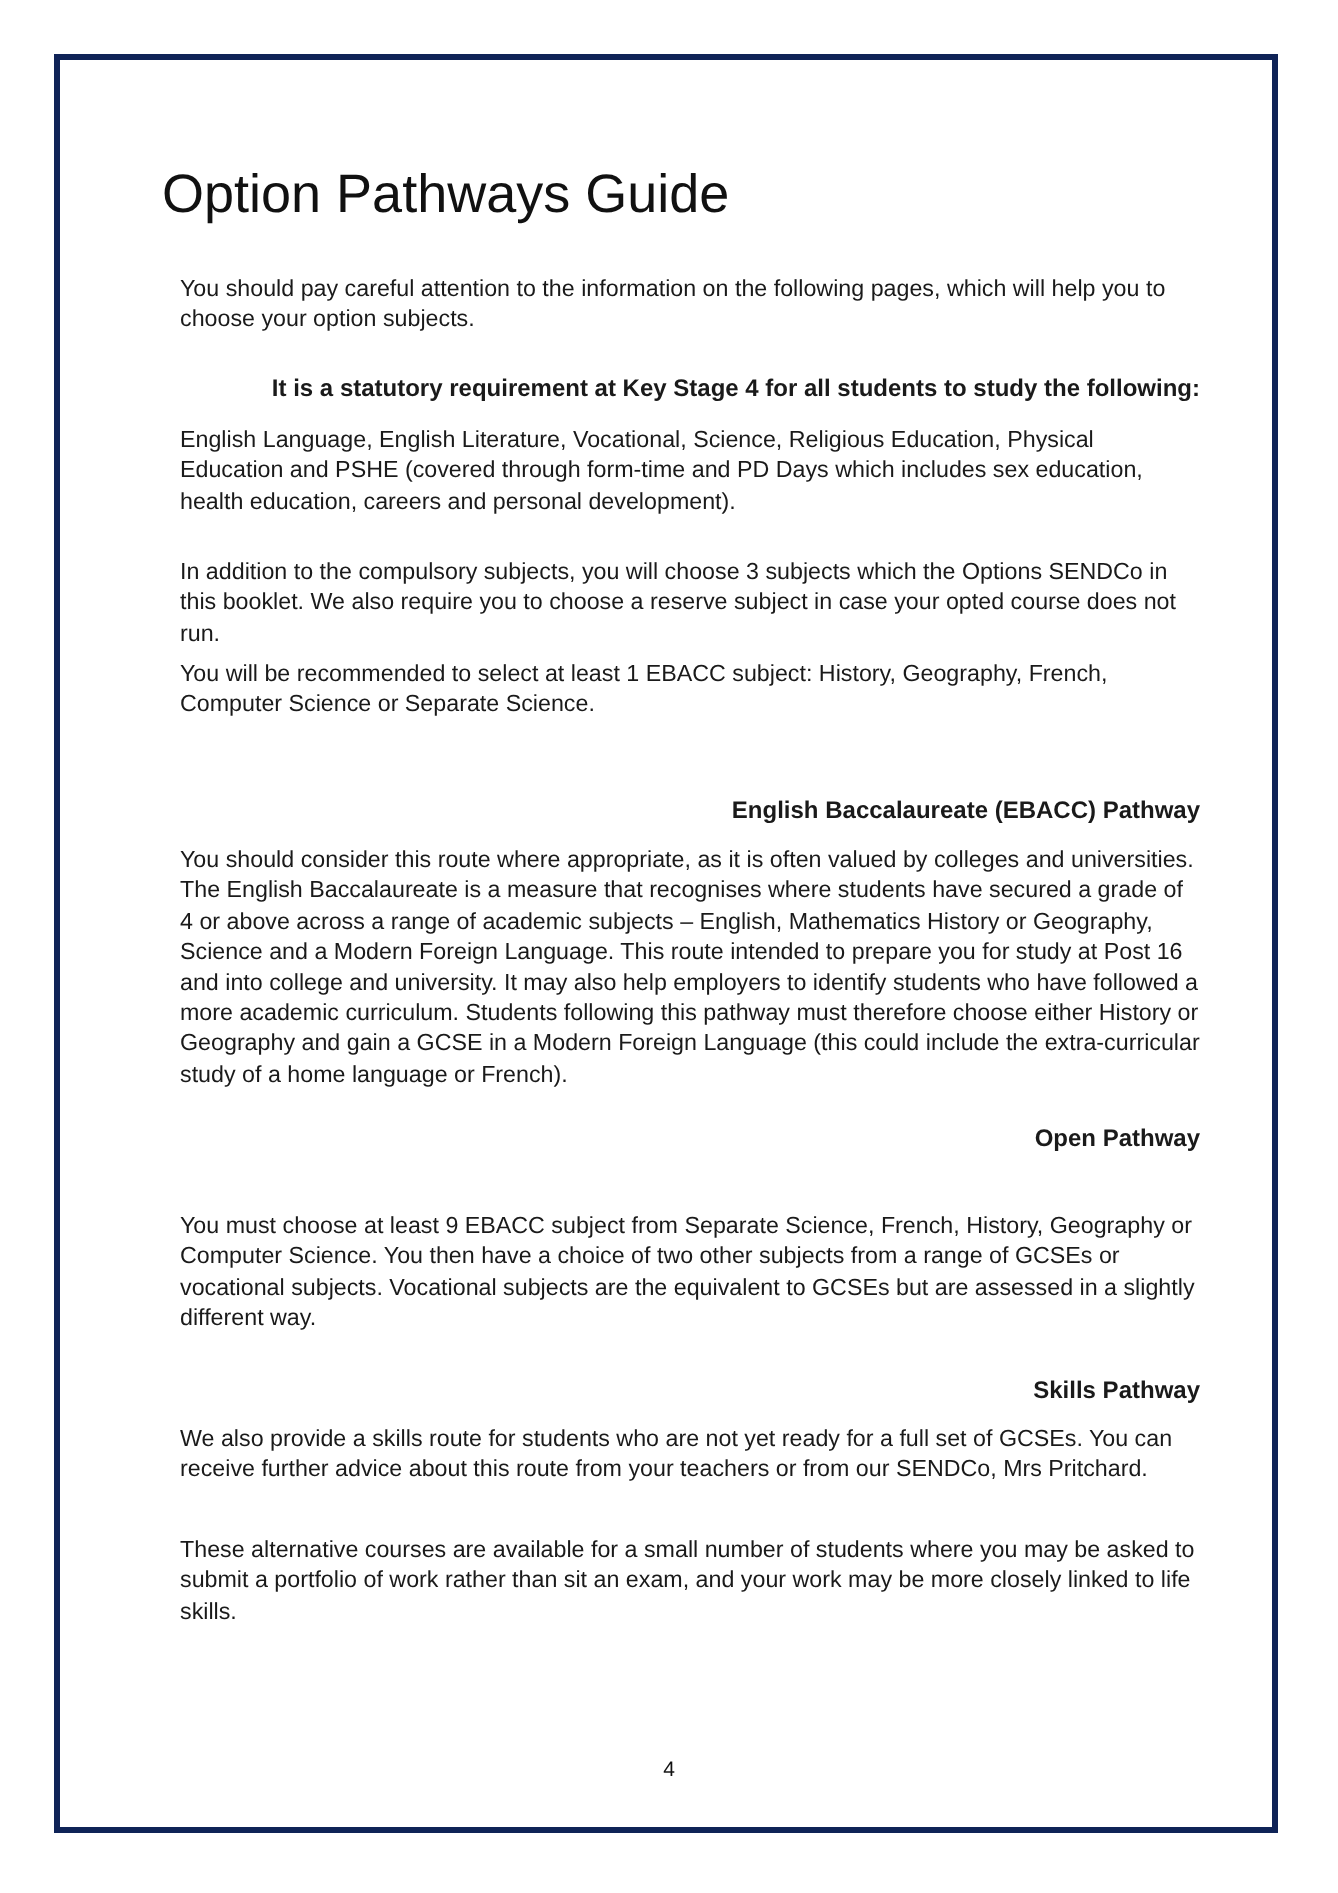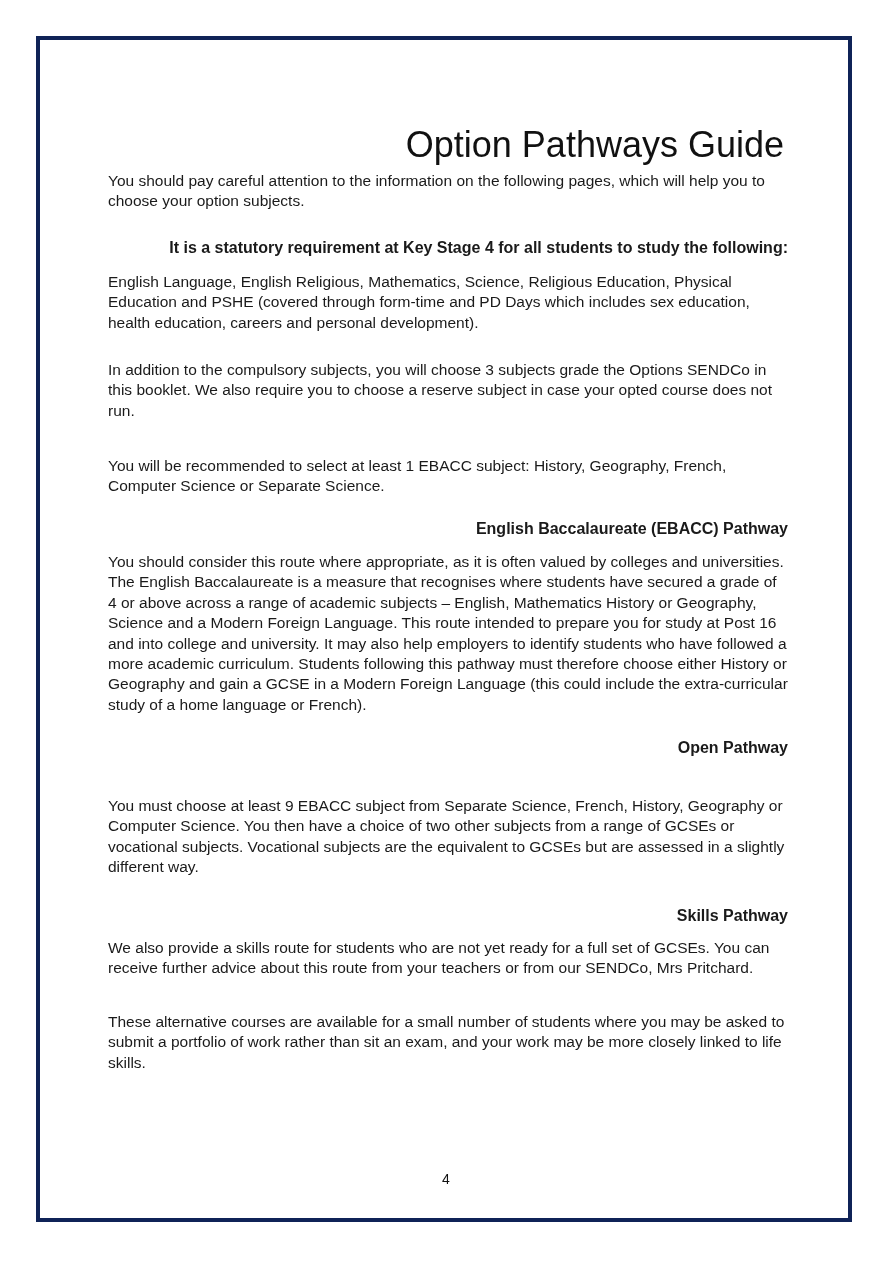--- a/index.html
+++ b/index.html
@@ -6,49 +6,49 @@
   body { width: 892px; height: 1262px; position: relative; overflow: hidden; }
   .frame {
     position: absolute; left: 36px; top: 36px; width: 816px; height: 1186px;
     border: 4px solid #0f2357; box-sizing: border-box;
   }
   .content {
     position: absolute; left: 108px; top: 0; width: 680px;
     font-family: "Liberation Sans", sans-serif; color: #1a1a1a;
   }
   h1 {
-    position: absolute; left: 0; top: 124px; width: 676px; margin: 0;
-    text-align: right; font-weight: normal; font-size: 36px; color: #111;
+    position: absolute; left: 0; top: 108px; width: 676px; margin: 0;
+    text-align: left; font-weight: normal; font-size: 36px; color: #111;
     font-family: "Liberation Sans", sans-serif;
   }
-  .block { position: absolute; left: 0; width: 680px; font-size: 15.5px; line-height: 20.4px; margin: 0; }
+  .block { position: absolute; left: 0; width: 680px; font-size: 15.5px; line-height: 20.4px; margin: 12px; }
   .heading { font-weight: bold; font-size: 16px; text-align: right; }
   b { font-weight: normal; }
   .pagenum {
     position: absolute; top: 1171px; left: 0; width: 892px; text-align: center;
     font-family: "Liberation Sans", sans-serif; font-size: 14px; color: #111;
   }
 </style>
 </head>
 <body>
 
 <div class="frame"></div>
 
 <div class="content">
   <h1>Option Pathways Guide</h1>
 
   <p class="block" style="top:171px">You should pay careful attention to the information on the following pages, which will help you to choose your option subjects.</p>
 
   <p class="block heading" style="top:238px">It is a statutory requirement at Key Stage 4 for all students to study the following:</p>
 
-  <p class="block" style="top:272px">English Language, English Religious, Mathematics, Science, Religious Education, Physical Education and PSHE (covered through form-time and PD Days which includes sex education, health education, careers and personal development).</p>
+  <p class="block" style="top:272px">English Language, English Literature, Vocational, Science, Religious Education, Physical Education and PSHE (covered through form-time and PD Days which includes sex education, health education, careers and personal development).</p>
 
-  <p class="block" style="top:360px"><span>In addition to the compulsory subjects, you will </span><b>choose 3 subjects</b><span> grade the </span><b>Options SENDCo</b><span> in this booklet. We also require you to choose a reserve subject in case your opted course does not run.</span></p>
+  <p class="block" style="top:360px"><span>In addition to the compulsory subjects, you will </span><b>choose 3 subjects</b><span> which the </span><b>Options SENDCo</b><span> in this booklet. We also require you to choose a reserve subject in case your opted course does not run.</span></p>
 
-  <p class="block" style="top:456px"><span>You will be recommended to </span><b>select at least 1 EBACC subject</b><span>: History, Geography, French, Computer Science or Separate Science.</span></p>
+  <p class="block" style="top:428px"><span>You will be recommended to </span><b>select at least 1 EBACC subject</b><span>: History, Geography, French, Computer Science or Separate Science.</span></p>
 
   <p class="block heading" style="top:519px">English Baccalaureate (EBACC) Pathway</p>
 
   <p class="block" style="top:552px"><span>You should consider this route where appropriate, as it is often valued by colleges and universities. The English Baccalaureate is a measure that recognises where students have secured a grade of 4 or above across a range of academic subjects – English, Mathematics History or Geography, Science and a Modern Foreign Language. This route intended to prepare you for study at Post 16 and into college and university. It may also help employers to identify students who have followed a more academic curriculum. Students following this pathway </span><b>must</b><span> therefore choose either History or Geography and gain a GCSE in a Modern Foreign Language (this could include the extra-curricular study of a home language or French).</span></p>
 
   <p class="block heading" style="top:738px">Open Pathway</p>
 
   <p class="block" style="top:796px"><span>You must choose </span><b>at least 9 EBACC subject</b><span> from Separate Science, French, History, Geography or Computer Science. You then have a </span><b>choice of two other subjects</b><span> from a range of GCSEs or vocational subjects. Vocational subjects are the equivalent to GCSEs but are assessed in a slightly different way.</span></p>
 
   <p class="block heading" style="top:906px">Skills Pathway</p>

